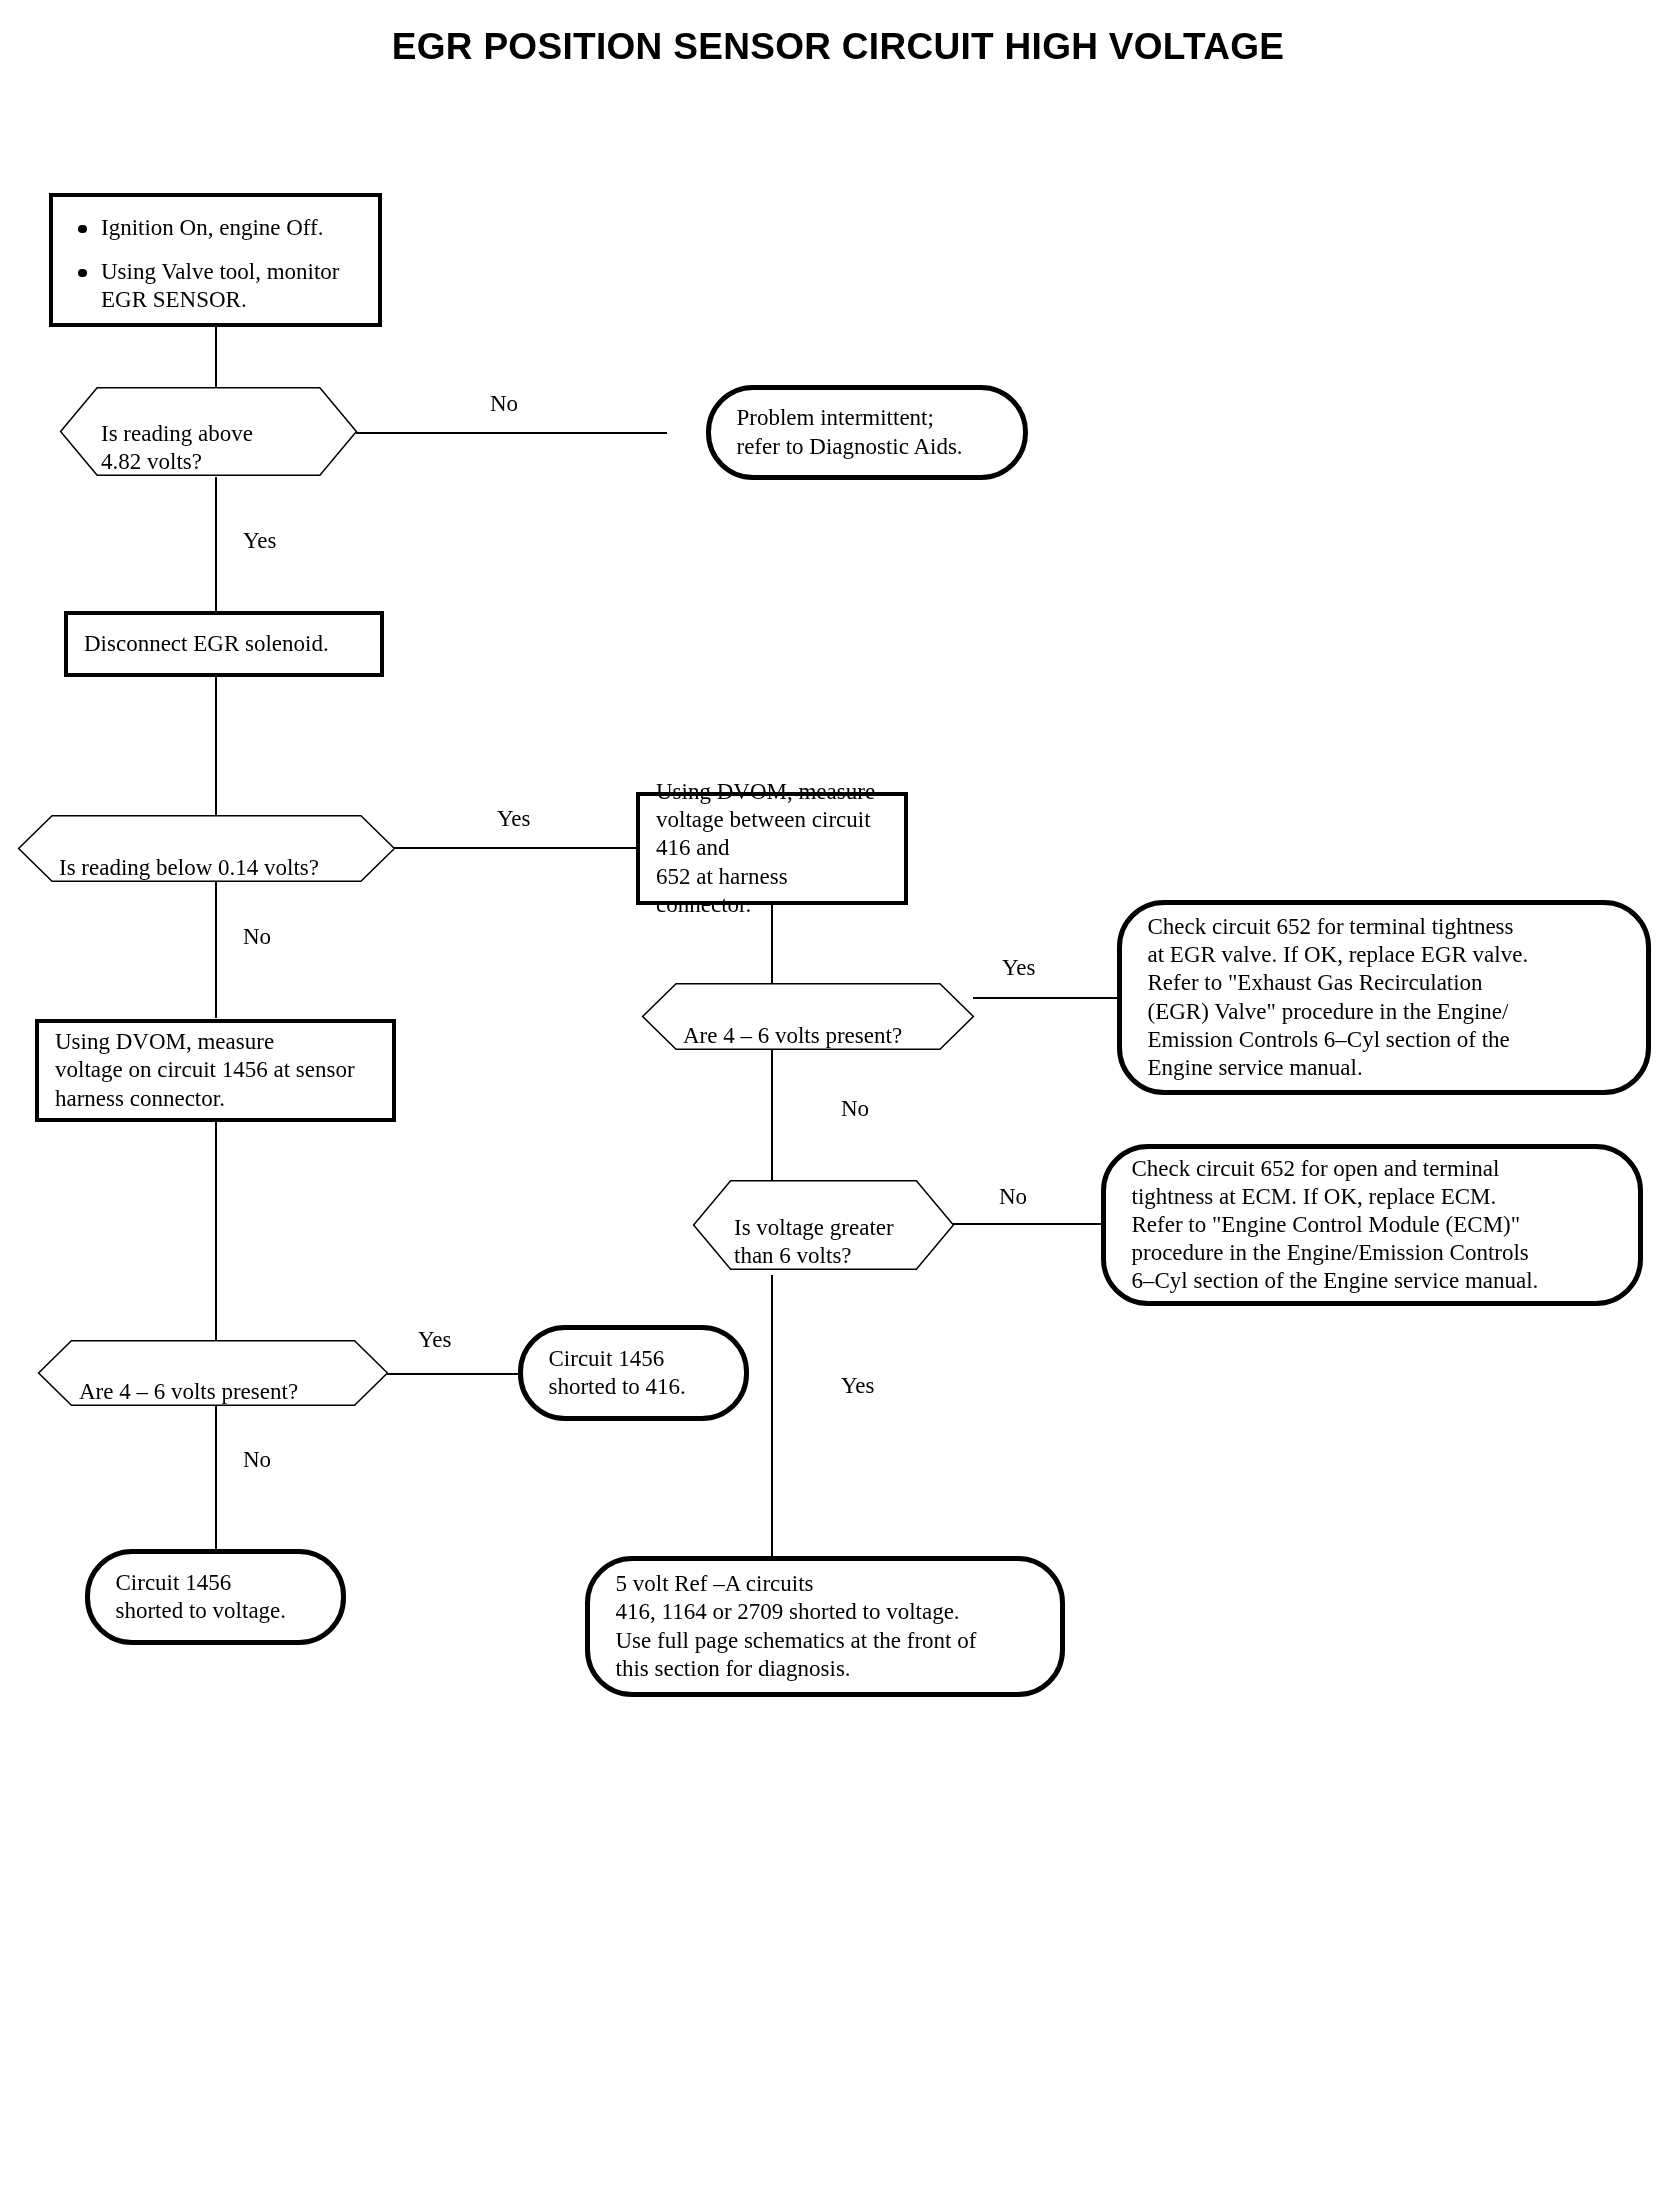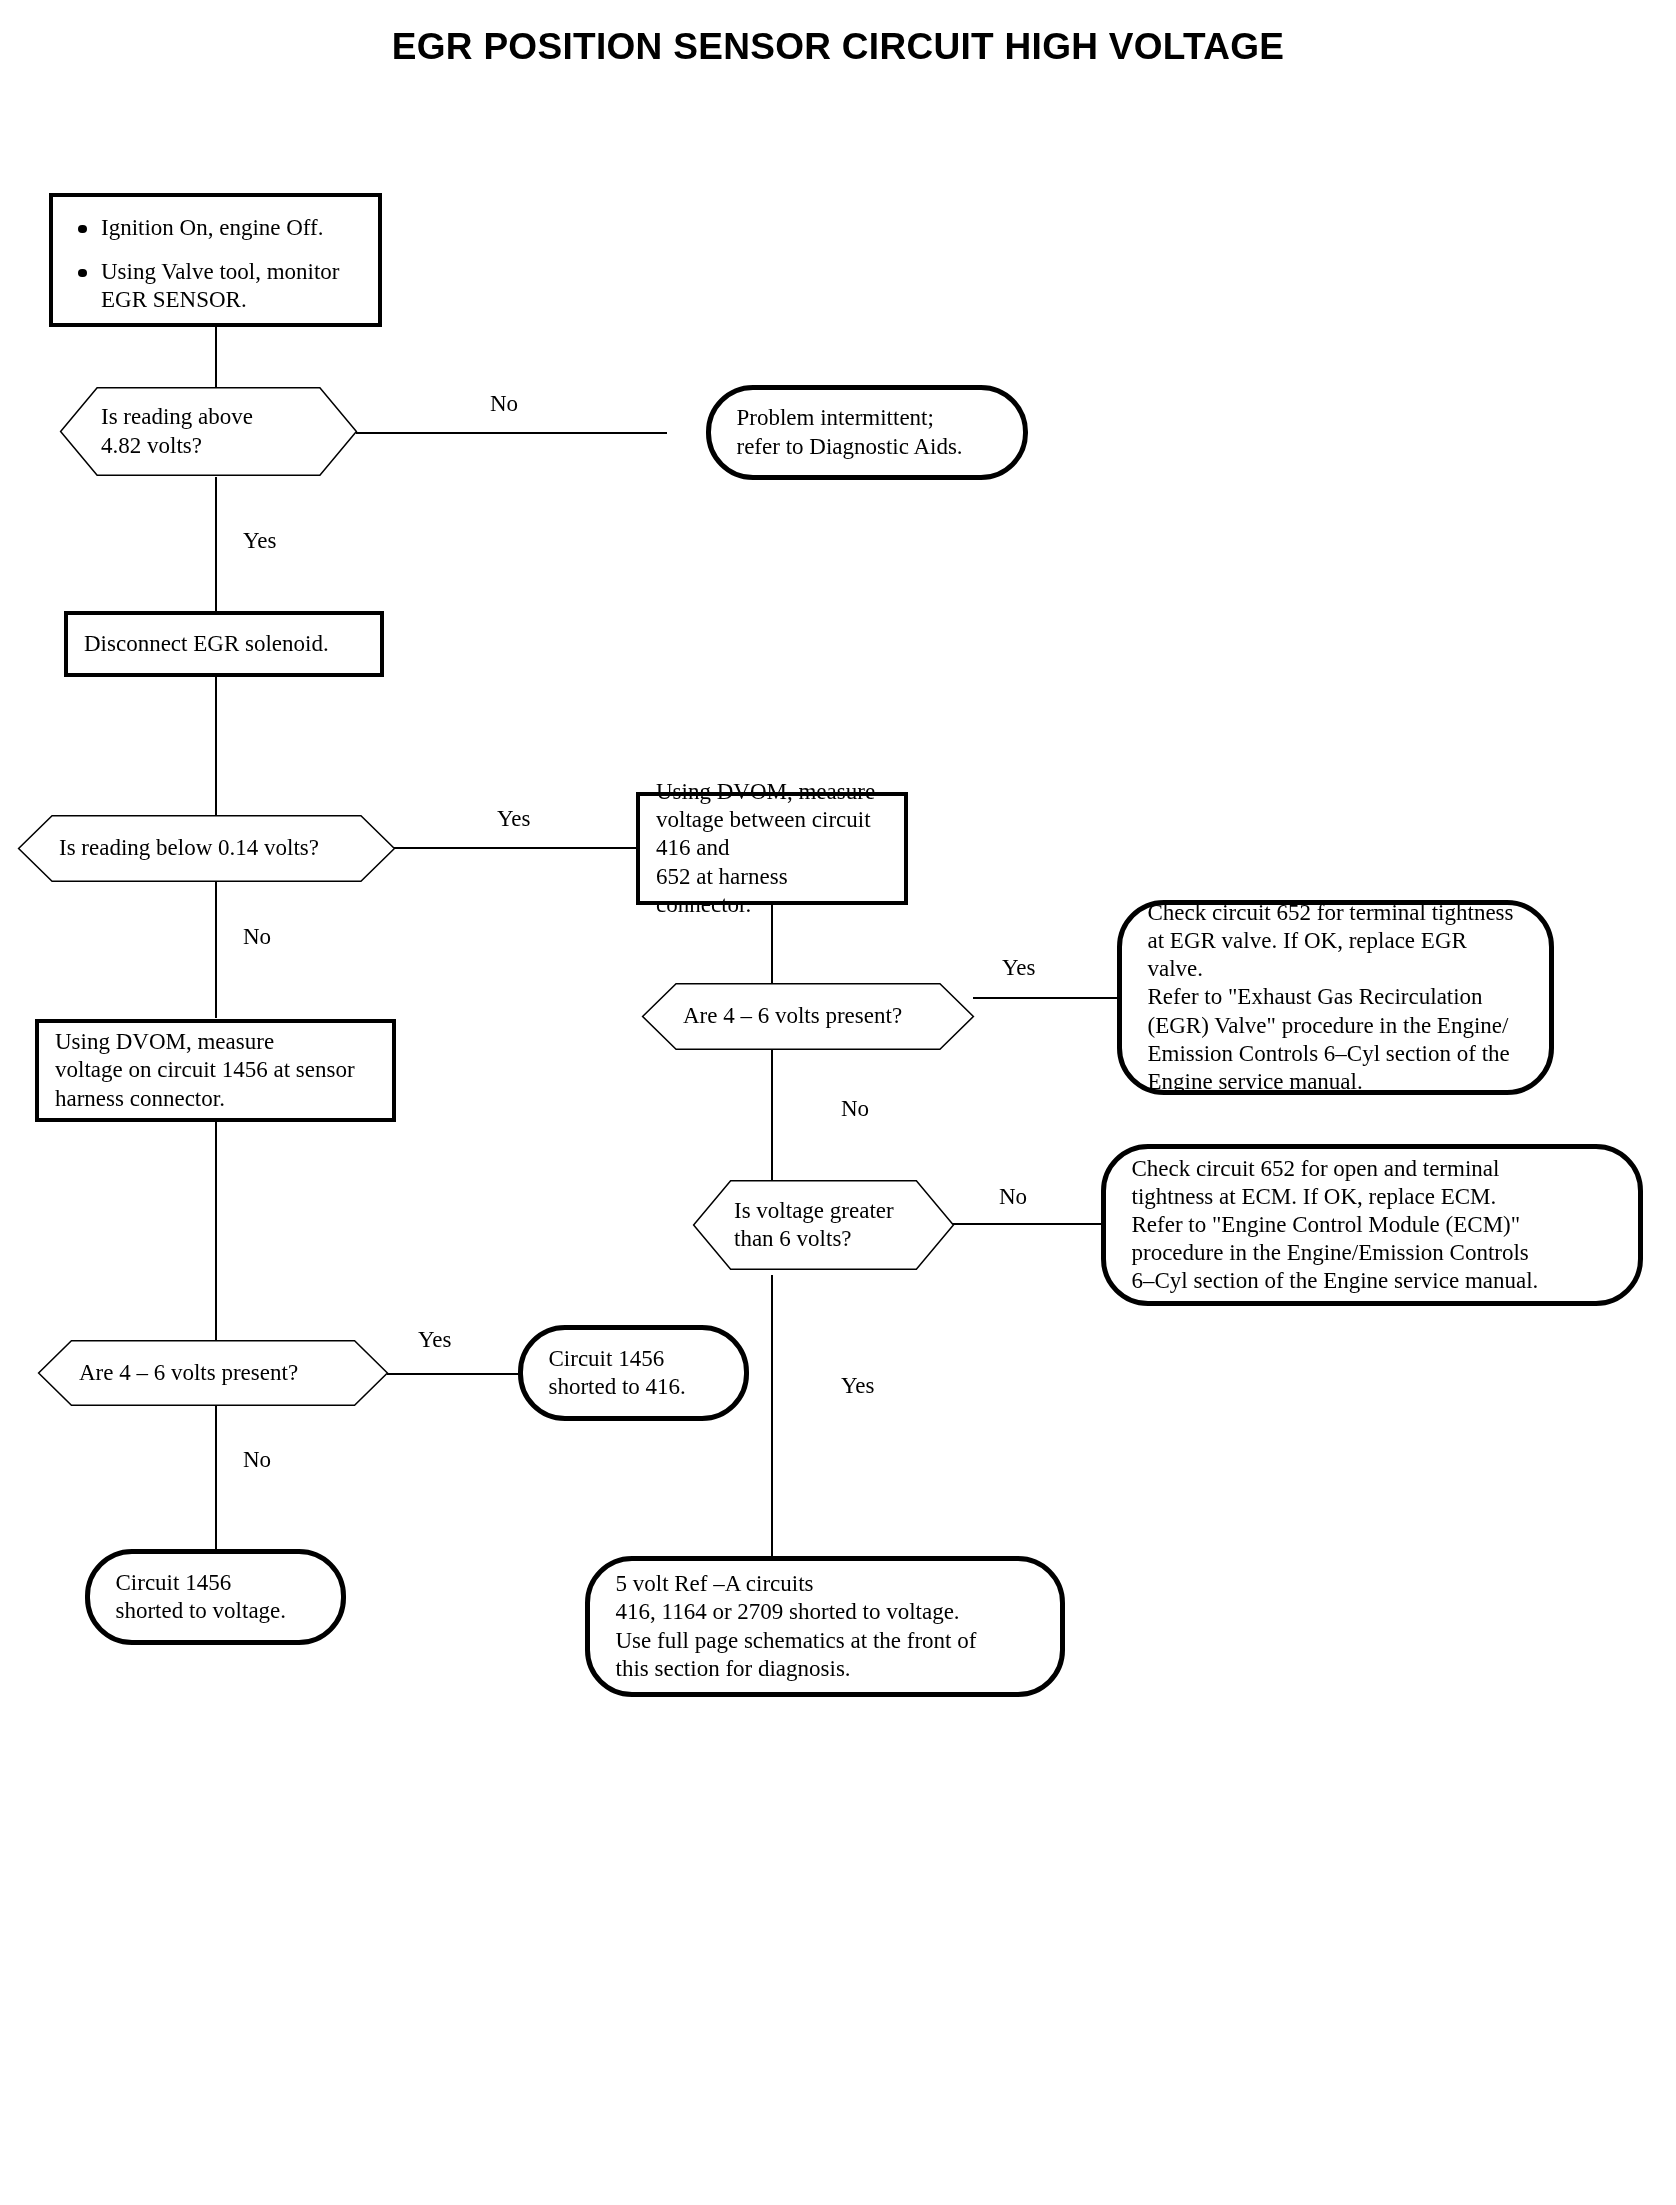--- a/index.html
+++ b/index.html
@@ -61,20 +61,21 @@
     border: 5.5px solid #000000;
     border-radius: 47px;
     padding: 8.5px 25.5px;
   }
 
   
   .hex {
     background: transparent;
     border: none;
     padding: 0;
+    align-items: flex-end;
   }
   .hex > svg {
     position: absolute;
     left: 0;
     top: 0;
     overflow: visible;
   }
   .hex .txt {
     position: relative;
     z-index: 2;
@@ -208,21 +209,21 @@
 652 at harness connector.</div>
   </div>
 
   <div class="node hex" style="left:642px; top:983px; width:332px; height:67px;">
     <svg width="332" height="67" viewBox="0 0 546 110">
       <polygon points="56,1 490,1 545,55 490,109 56,109 1,55" fill="#ffffff" stroke="#000000" stroke-width="2.5"></polygon>
     </svg>
     <div class="txt">Are 4 – 6 volts present?</div>
   </div>
 
-  <div class="node term" style="left:1117px; top:900px; width:437px; height:195px;">
+  <div class="node term" style="left:1117px; top:900px; width:534px; height:195px;">
     <div class="txt">Check circuit 652 for terminal tightness
 at EGR valve. If OK, replace EGR valve.
 Refer to "Exhaust Gas Recirculation
 (EGR) Valve" procedure in the Engine/
 Emission Controls 6–Cyl section of the
 Engine service manual.</div>
   </div>
 
   <div class="node hex" style="left:693px; top:1180px; width:261px; height:90px;">
     <svg width="261" height="90" viewBox="0 0 430 148">

